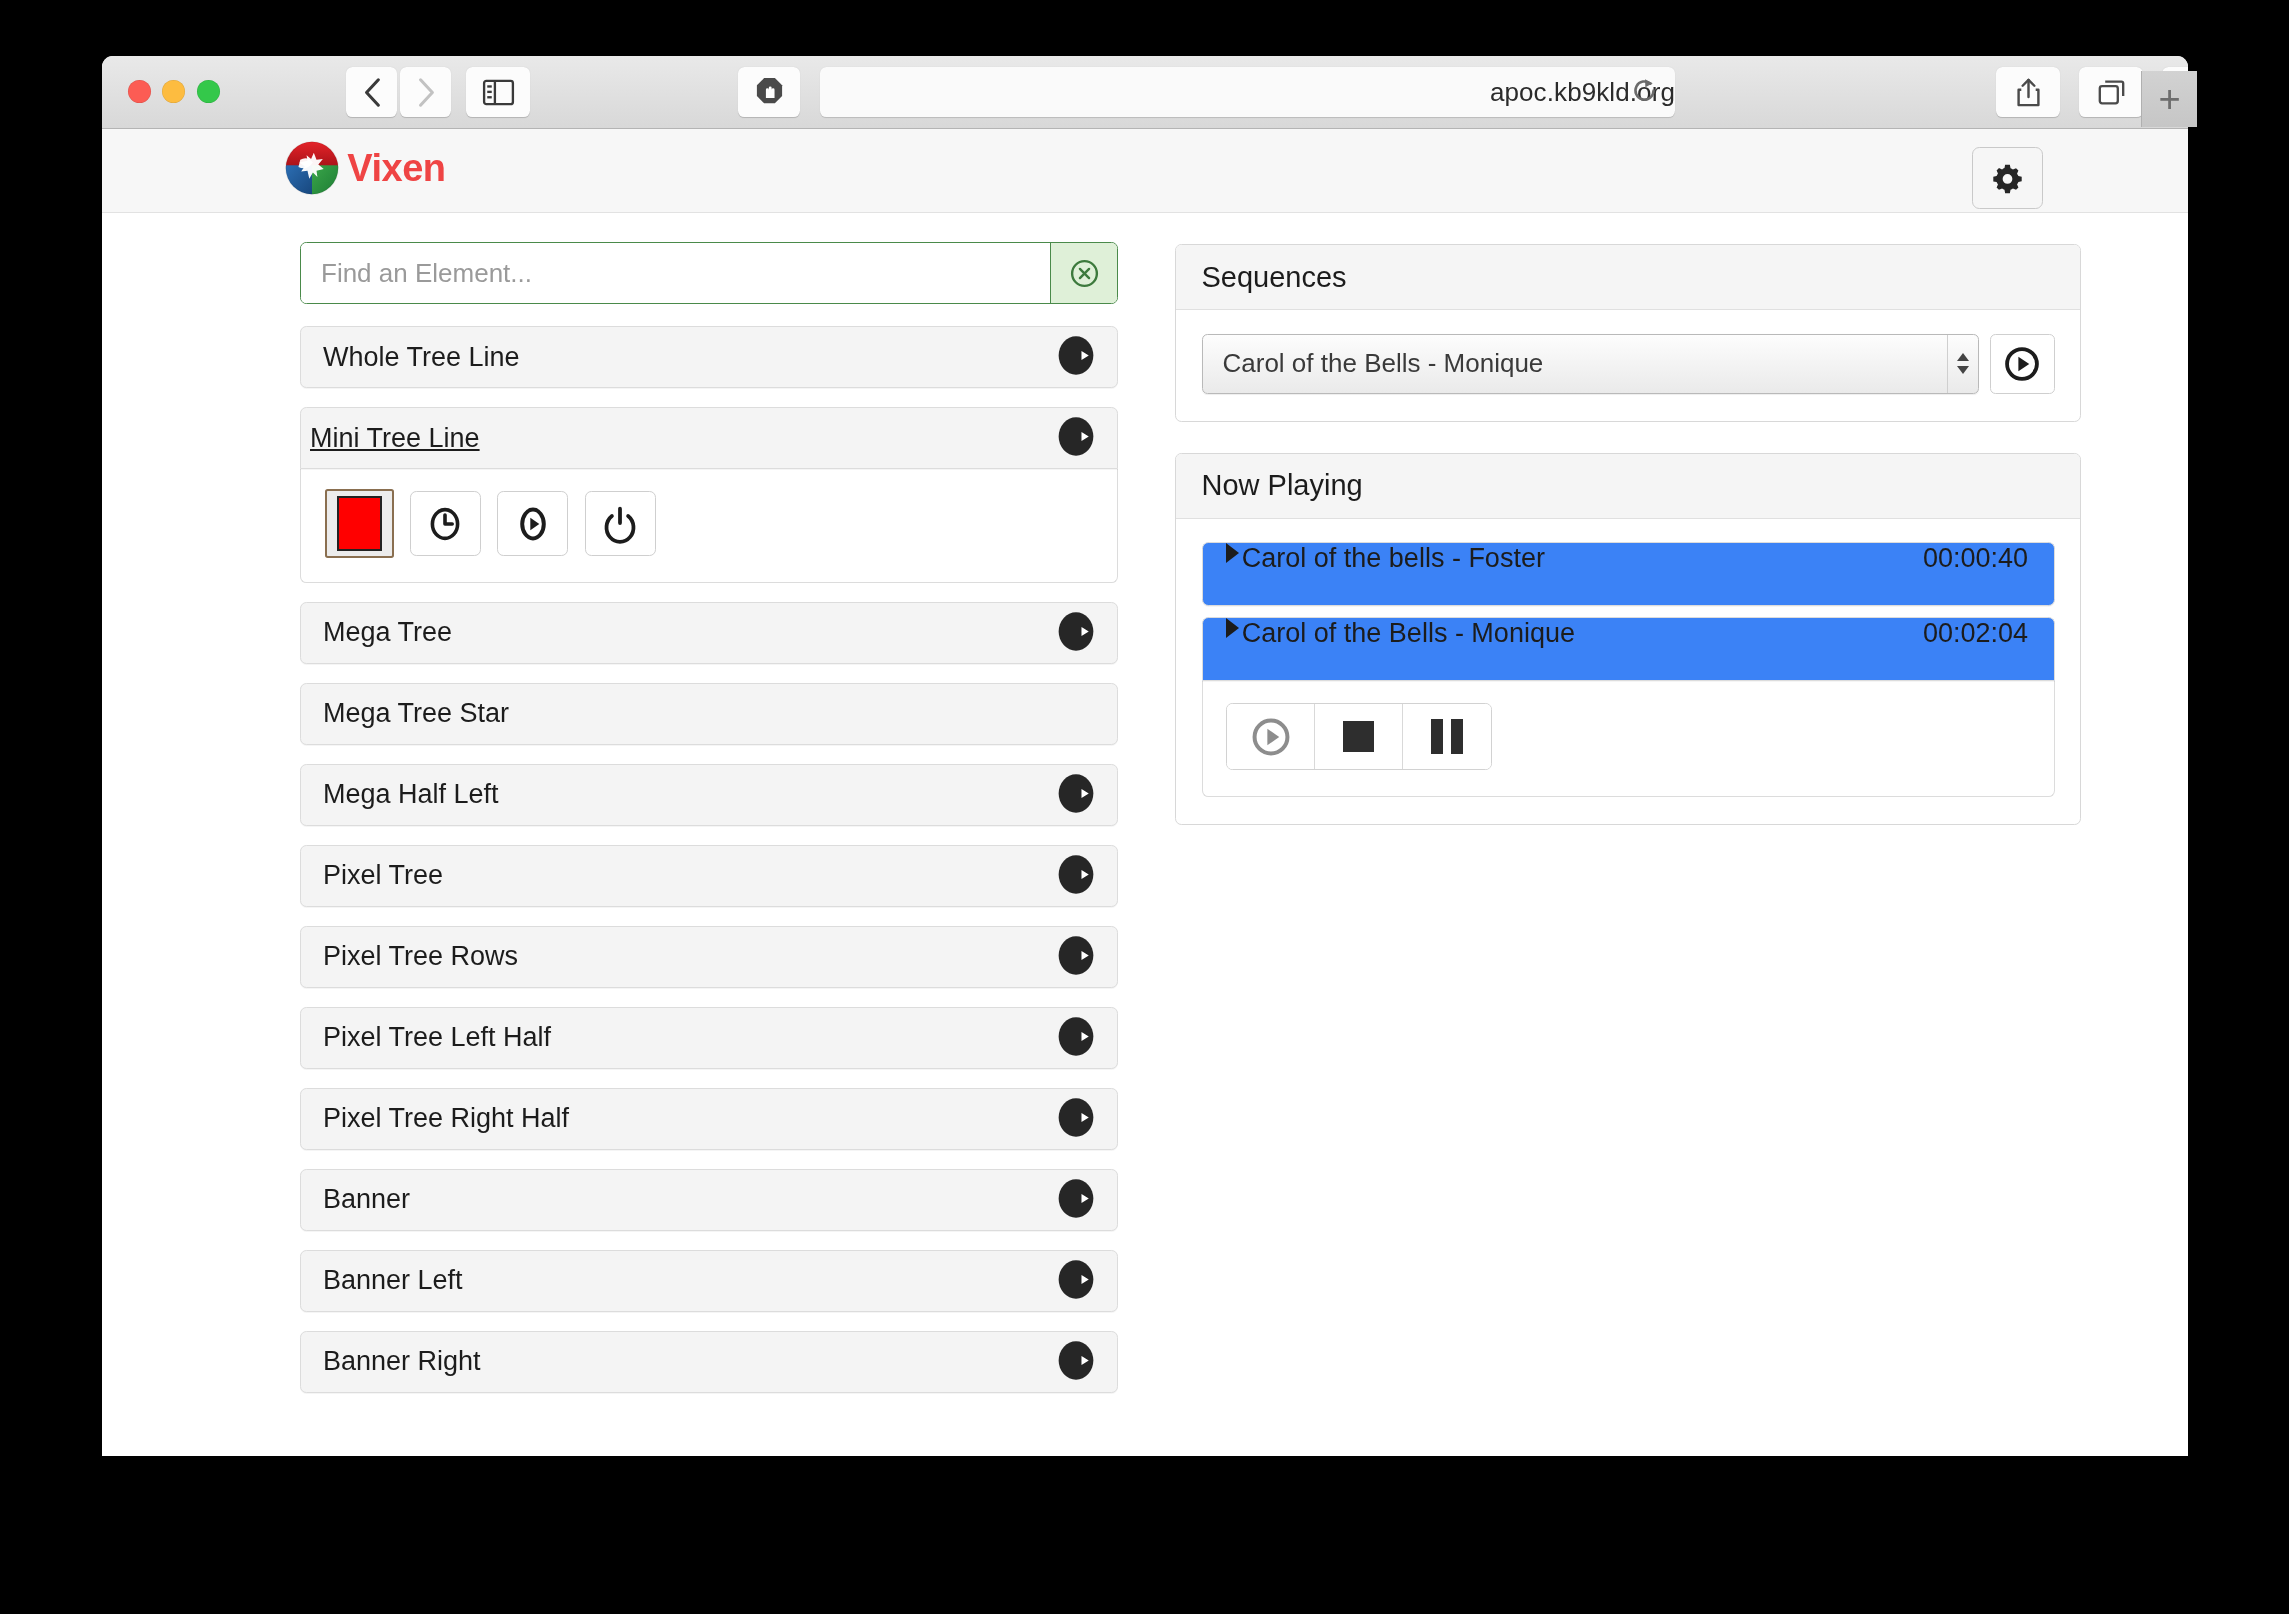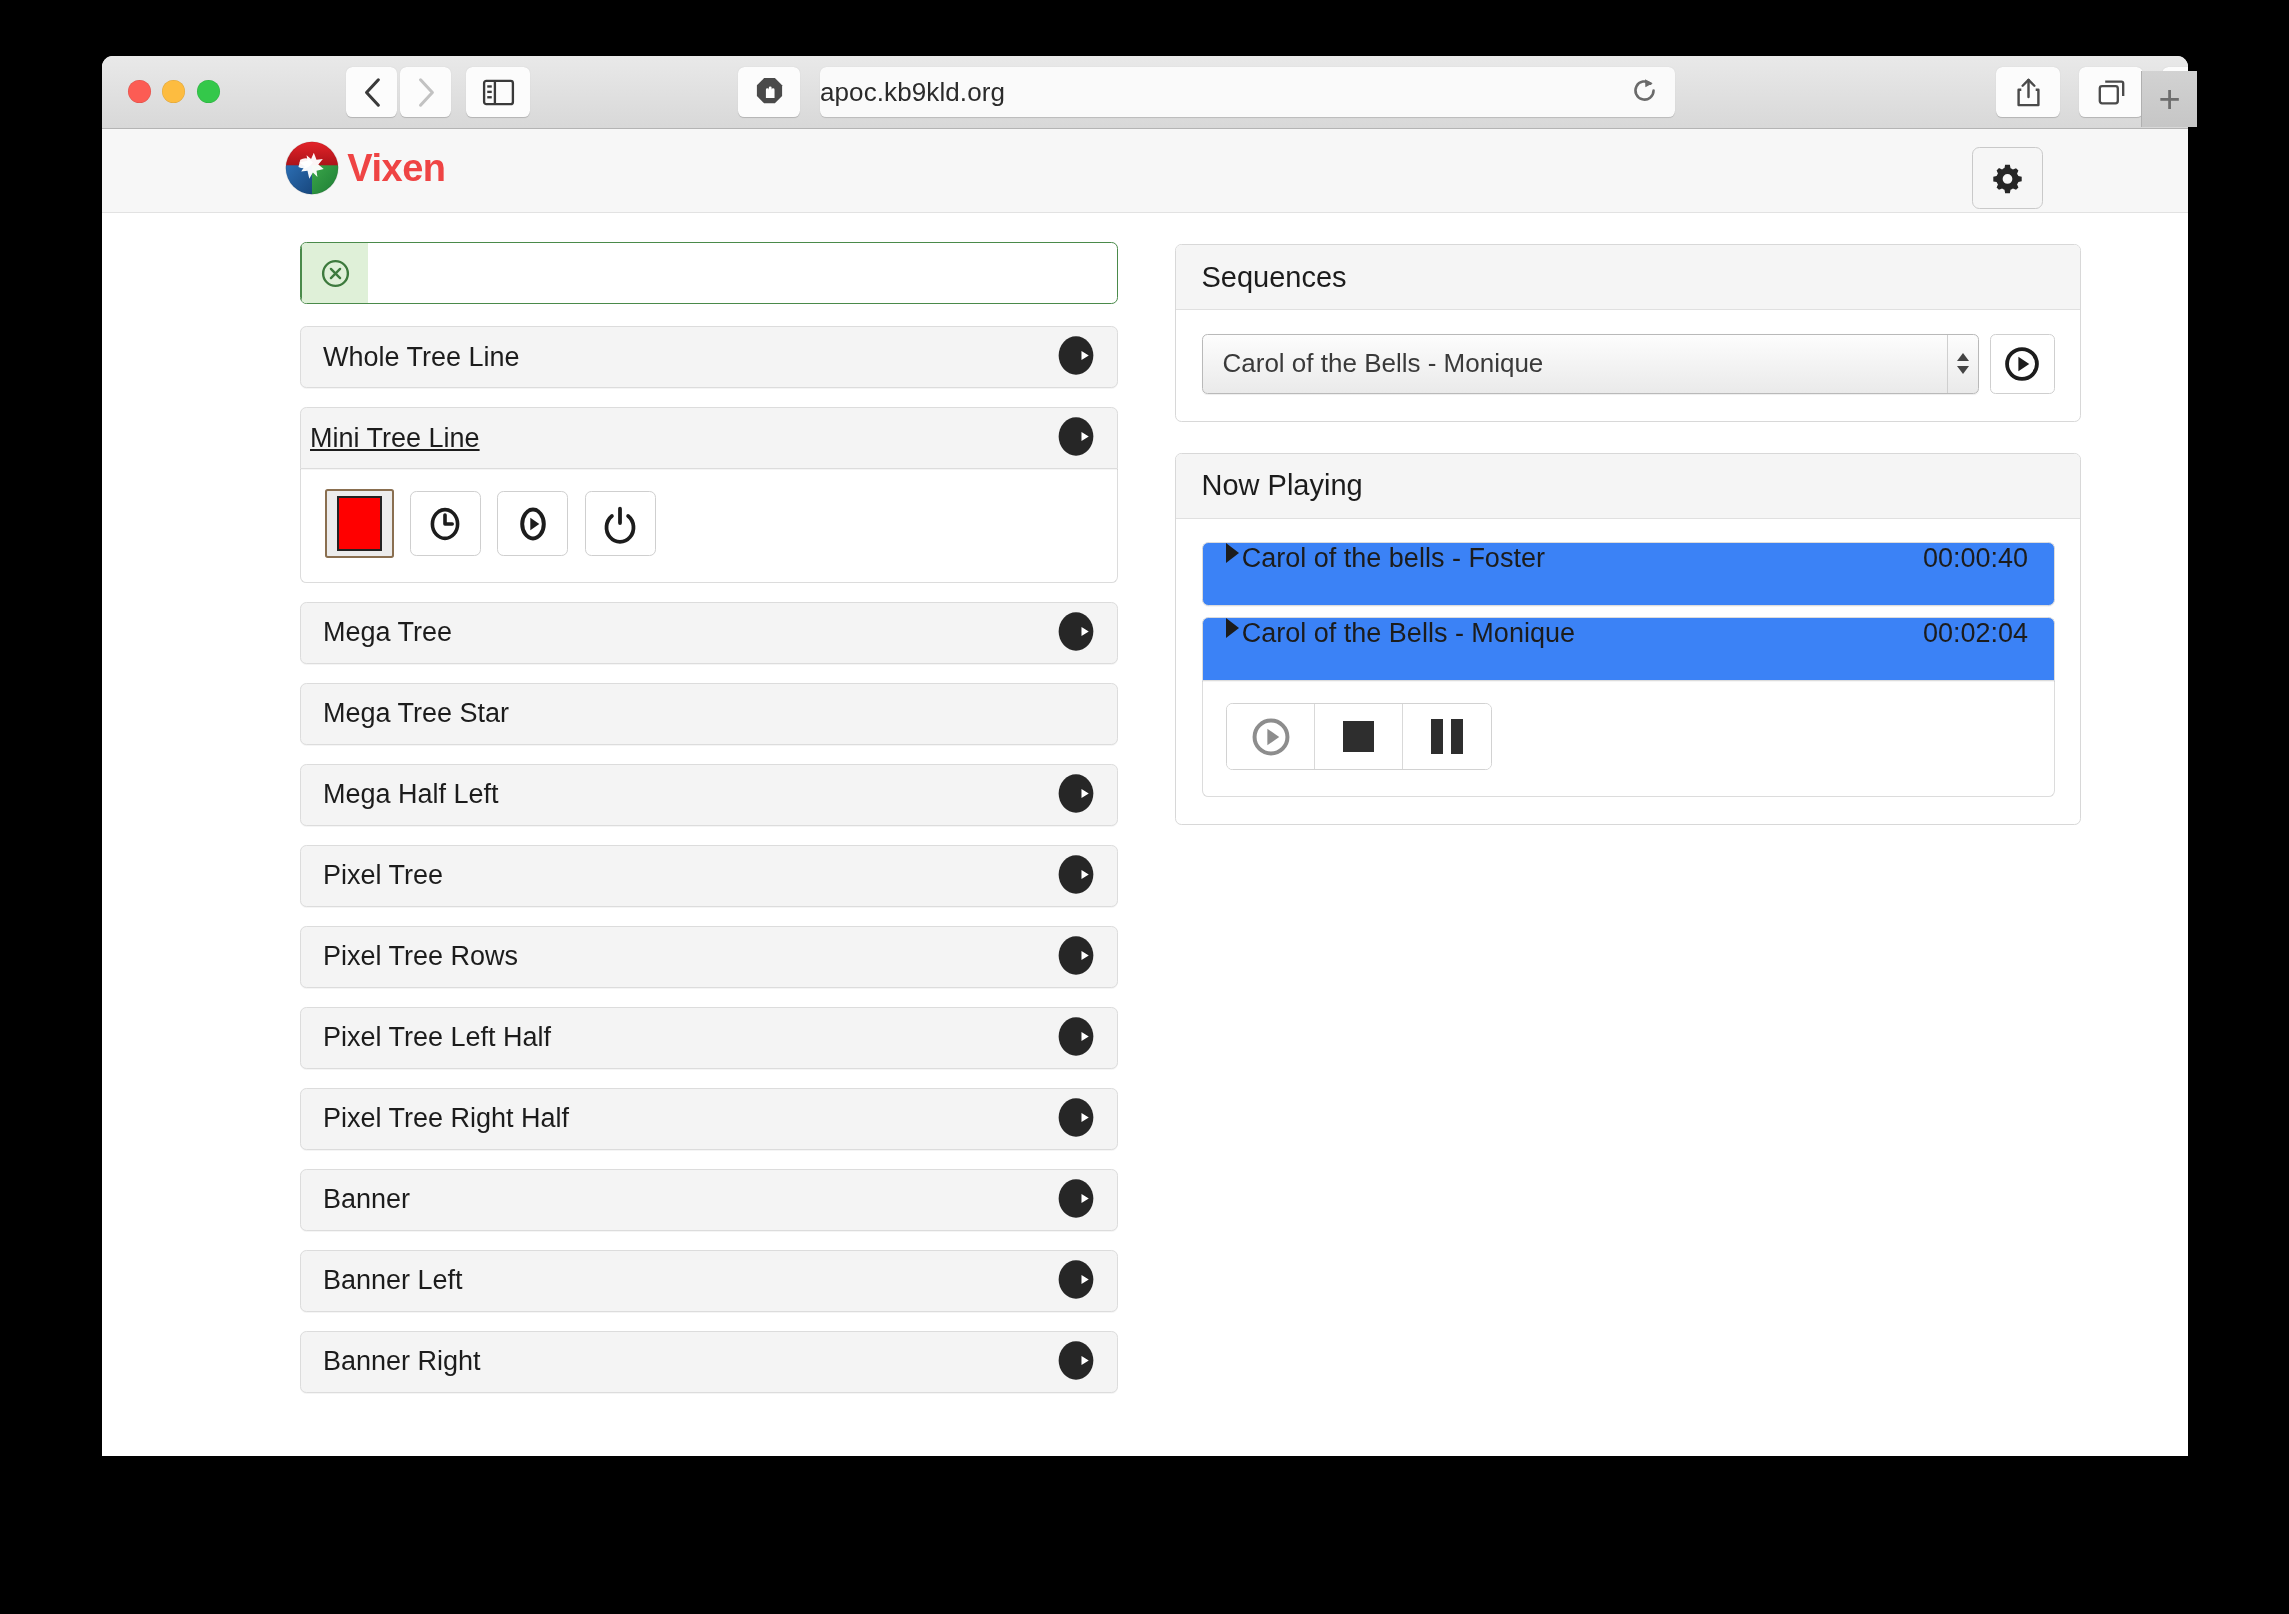--- a/index.html
+++ b/index.html
@@ -71,21 +71,21 @@
     position: absolute;
     left: 718px;
     top: 11px;
     width: 855px;
     height: 50px;
     background: #fafafa;
     border-radius: 6.4px;
     box-shadow: 0 0.5px 0.9px rgba(0,0,0,0.15);
     display: flex;
     align-items: center;
-    justify-content: flex-start;
+    justify-content: flex-end;
   }
   .urlbar .url-text {
     font-size: 26px;
     color: #2b2b2b;
     letter-spacing: 0.1px;
   }
   .urlbar .reload {
     position: absolute;
     right: 16.4px;
     top: 50%;
@@ -505,20 +505,21 @@
         <path fill="#262626" d="M20.6 3h-5.2l-.7 3.6a11.6 11.6 0 00-2.6 1.5L8.7 6.6 6.1 9.2l1.5 3.4a11.6 11.6 0 00-1.5 2.6L2.5 16v5.2l3.6.7c.4.9.9 1.8 1.5 2.6L6.1 27.8l2.6 2.6 3.4-1.5c.8.6 1.7 1.1 2.6 1.5l.7 3.6h5.2l.7-3.6c.9-.4 1.8-.9 2.6-1.5l3.4 1.5 2.6-2.6-1.5-3.4c.6-.8 1.1-1.7 1.5-2.6l3.6-.7V16l-3.6-.7a11.6 11.6 0 00-1.5-2.6l1.5-3.4-2.6-2.6-3.4 1.5a11.6 11.6 0 00-2.6-1.5zM18 13.2a5.3 5.3 0 110 10.6 5.3 5.3 0 010-10.6z"></path>
       </svg>
     </div>
   </div>
 
   <div id="app-body">
 
     <div id="col-left">
 
       <div id="search-row">
+        <input id="search-input" type="text" placeholder="Find an Element..." style="">
         <div id="search-clear">
           <svg width="33" height="33" viewBox="0 0 36 36">
             <circle cx="18" cy="18" r="13.5" fill="none" stroke="#3d7a3d" stroke-width="2.6"></circle>
             <line x1="13" y1="13" x2="23" y2="23" stroke="#3d7a3d" stroke-width="2.6" stroke-linecap="round"></line>
             <line x1="23" y1="13" x2="13" y2="23" stroke="#3d7a3d" stroke-width="2.6" stroke-linecap="round"></line>
           </svg>
         </div>
       </div>
 
       <div id="element-list">

